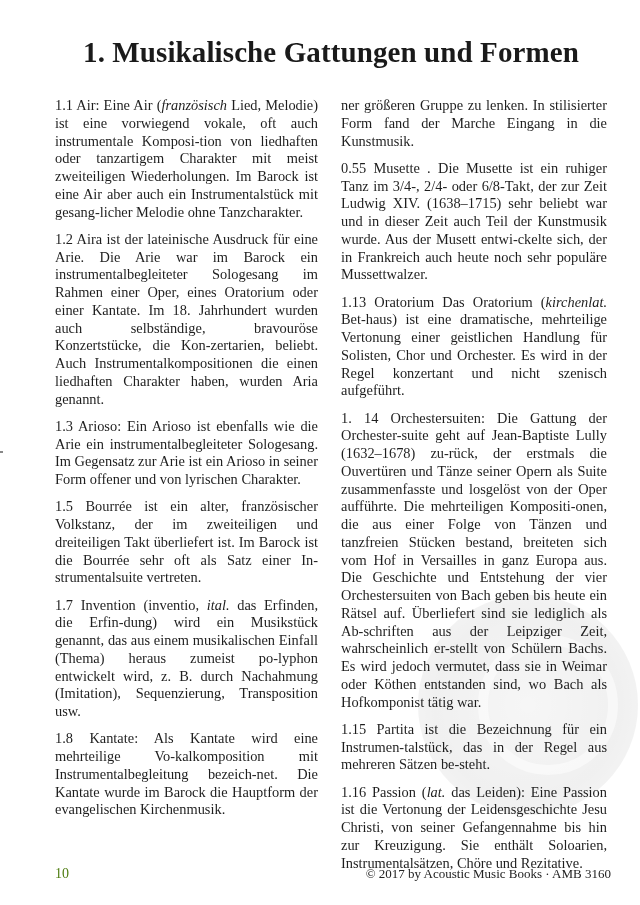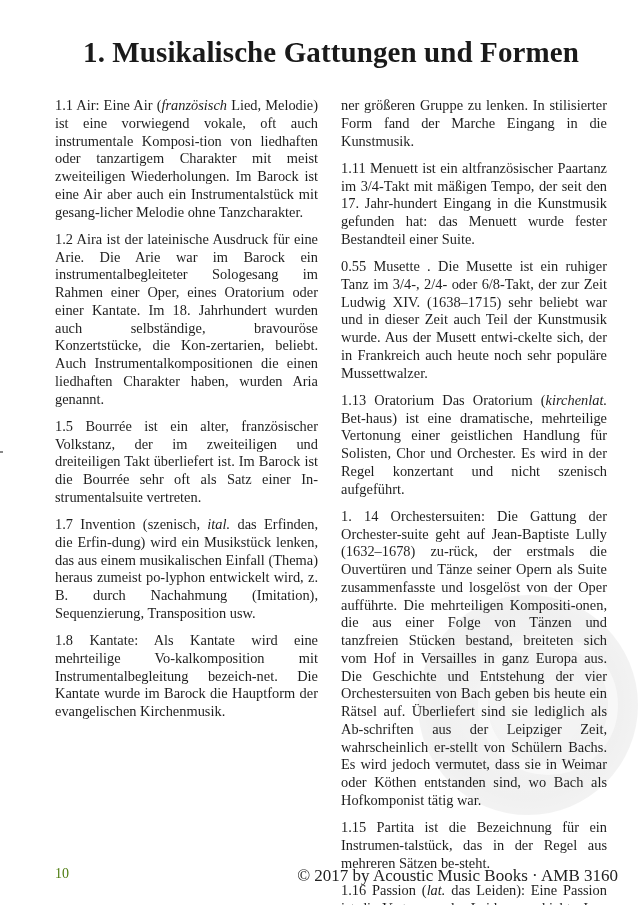--- a/index.html
+++ b/index.html
@@ -53,23 +53,23 @@
     }
     .footer-page {
       position: absolute;
       left: 55px;
       top: 866px;
       font-size: 14px;
       color: #4d7c0f;
     }
     .footer-copy {
       position: absolute;
-      right: 22px;
+      right: 29px;
       top: 866px;
-      font-size: 17px;
+      font-size: 13px;
       color: #222;
     }
     .watermark {
       position: absolute;
       left: 418px;
       top: 595px;
       width: 220px;
       height: 220px;
       border-radius: 50%;
       background: radial-gradient(circle at 50% 50%, rgba(0,0,0,0.035) 0%, rgba(0,0,0,0.06) 60%, rgba(0,0,0,0.025) 100%);
@@ -100,35 +100,35 @@
     <div class="watermark-inner"></div>
   </div>
 
   <h1 class="title">1. Musikalische Gattungen und Formen</h1>
 
   <div class="col col-left">
     <p class="entry"><span class="head">1.1 Air:</span><span> Eine Air (</span><em>französisch</em><span> Lied, Melodie) ist eine vorwiegend vokale, oft auch instrumentale Komposi-tion von liedhaften oder tanzartigem Charakter mit meist zweiteiligen Wiederholungen. Im Barock ist eine Air aber auch ein Instrumentalstück mit gesang-licher Melodie ohne Tanzcharakter.</span></p>
 
     <p class="entry"><span class="head">1.2 Aira</span><span> ist der lateinische Ausdruck für eine Arie. Die Arie war im Barock ein instrumentalbegleiteter Sologesang im Rahmen einer Oper, eines Oratorium oder einer Kantate. Im 18. Jahrhundert wurden auch selbständige, bravouröse Konzertstücke, die Kon-zertarien, beliebt. Auch Instrumentalkompositionen die einen liedhaften Charakter haben, wurden Aria genannt.</span></p>
 
+    <p class="entry"><span class="head">1.3 Arioso:</span><span> Ein Arioso ist ebenfalls wie die Arie ein instrumentalbegleiteter Sologesang. Im Gegensatz zur Arie ist ein Arioso in seiner Form offener und von lyrischen Charakter.</span></p>
 
 
     <p class="entry"><span class="head">1.5 Bourrée</span><span> ist ein alter, französischer Volkstanz, der im zweiteiligen und dreiteiligen Takt überliefert ist. Im Barock ist die Bourrée sehr oft als Satz einer In-strumentalsuite vertreten.</span></p>
 
 
-    <p class="entry"><span class="head">1.7 Invention</span><span> (szenisch, </span><em>ital.</em><span> das Erfinden, die Erfin-dung) wird ein Musikstück lenken, das aus einem musikalischen Einfall (Thema) heraus zumeist po-lyphon entwickelt wird, z. B. durch Nachahmung (Imitation), Sequenzierung, Transposition usw.</span></p>
+    <p class="entry"><span class="head">1.7 Invention</span><span> (inventio, </span><em>ital.</em><span> das Erfinden, die Erfin-dung) wird ein Musikstück genannt, das aus einem musikalischen Einfall (Thema) heraus zumeist po-lyphon entwickelt wird, z. B. durch Nachahmung (Imitation), Sequenzierung, Transposition usw.</span></p>
 
     <p class="entry"><span class="head">1.8 Kantate:</span><span> Als Kantate wird eine mehrteilige Vo-kalkomposition mit Instrumentalbegleitung bezeich-net. Die Kantate wurde im Barock die Hauptform der evangelischen Kirchenmusik.</span></p>
 
   </div>
 
   <div class="col col-right">
     <p class="entry"><span>ner größeren Gruppe zu lenken. In stilisierter Form fand der Marche Eingang in die Kunstmusik.</span></p>
 
-    <p class="entry"><span class="head">1.11 Menuett</span><span> ist ein altfranzösischer Paartanz im 3/4-Takt mit mäßigen Tempo, der seit den 17. Jahr-hundert Eingang in die Kunstmusik gefunden hat: das Menuett wurde fester Bestandteil einer Suite.</span></p>
 
     <p class="entry"><span class="head">0.55 Musette</span><span> . Die Musette ist ein ruhiger Tanz im 3/4-, 2/4- oder 6/8-Takt, der zur Zeit Ludwig XIV. (1638–1715) sehr beliebt war und in dieser Zeit auch Teil der Kunstmusik wurde. Aus der Musett entwi-ckelte sich, der in Frankreich auch heute noch sehr populäre Mussettwalzer.</span></p>
 
     <p class="entry"><span class="head">1.13 Oratorium</span><span> Das Oratorium (</span><em>kirchenlat.</em><span> Bet-haus) ist eine dramatische, mehrteilige Vertonung einer geistlichen Handlung für Solisten, Chor und Orchester. Es wird in der Regel konzertant und nicht szenisch aufgeführt.</span></p>
 
     <p class="entry"><span class="head">1. 14 Orchestersuiten:</span><span> Die Gattung der Orchester-suite geht auf Jean-Baptiste Lully (1632–1678) zu-rück, der erstmals die Ouvertüren und Tänze seiner Opern als Suite zusammenfasste und losgelöst von der Oper aufführte. Die mehrteiligen Kompositi-onen, die aus einer Folge von Tänzen und tanzfreien Stücken bestand, breiteten sich vom Hof in Versailles in ganz Europa aus. Die Geschichte und Entstehung der vier Orchestersuiten von Bach geben bis heute ein Rätsel auf. Überliefert sind sie lediglich als Ab-schriften aus der Leipziger Zeit, wahrscheinlich er-stellt von Schülern Bachs. Es wird jedoch vermutet, dass sie in Weimar oder Köthen entstanden sind, wo Bach als Hofkomponist tätig war.</span></p>
 
     <p class="entry"><span class="head">1.15 Partita</span><span> ist die Bezeichnung für ein Instrumen-talstück, das in der Regel aus mehreren Sätzen be-steht.</span></p>
 
     <p class="entry"><span class="head">1.16 Passion</span><span> (</span><em>lat.</em><span> das Leiden): Eine Passion ist die Vertonung der Leidensgeschichte Jesu Christi, von seiner Gefangennahme bis hin zur Kreuzigung. Sie enthält Soloarien, Instrumentalsätzen, Chöre und Rezitative.</span></p>

